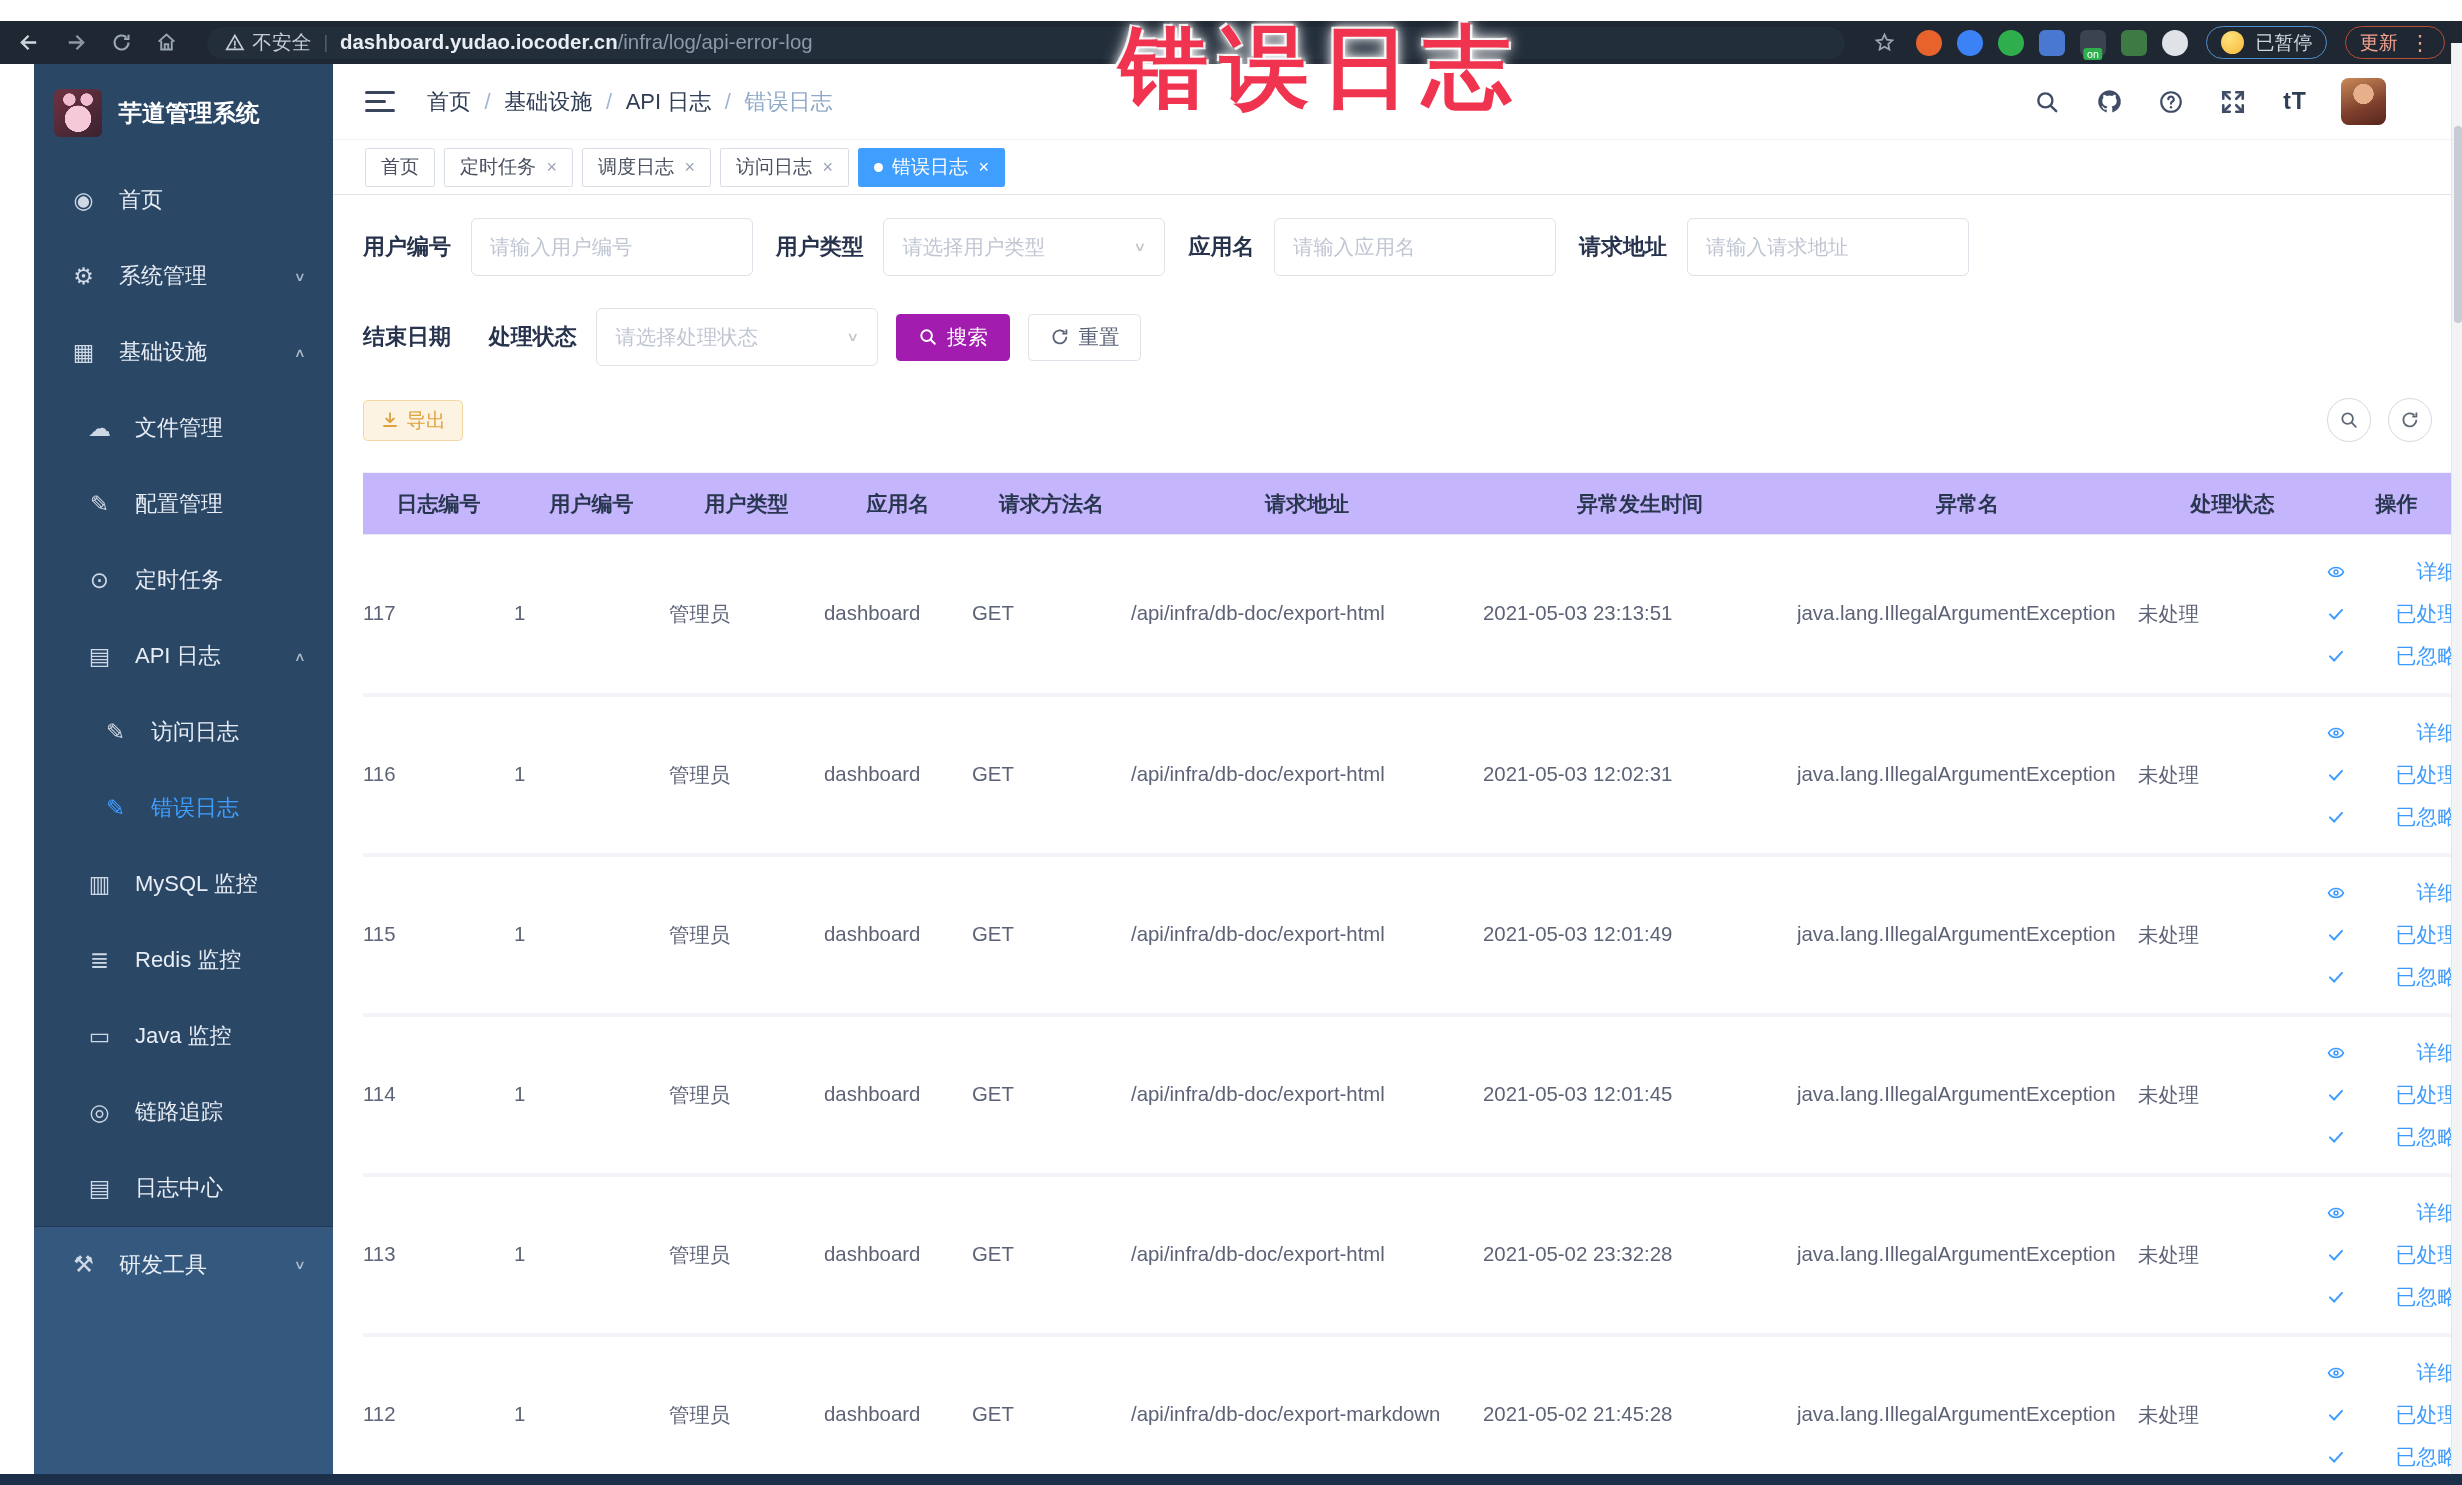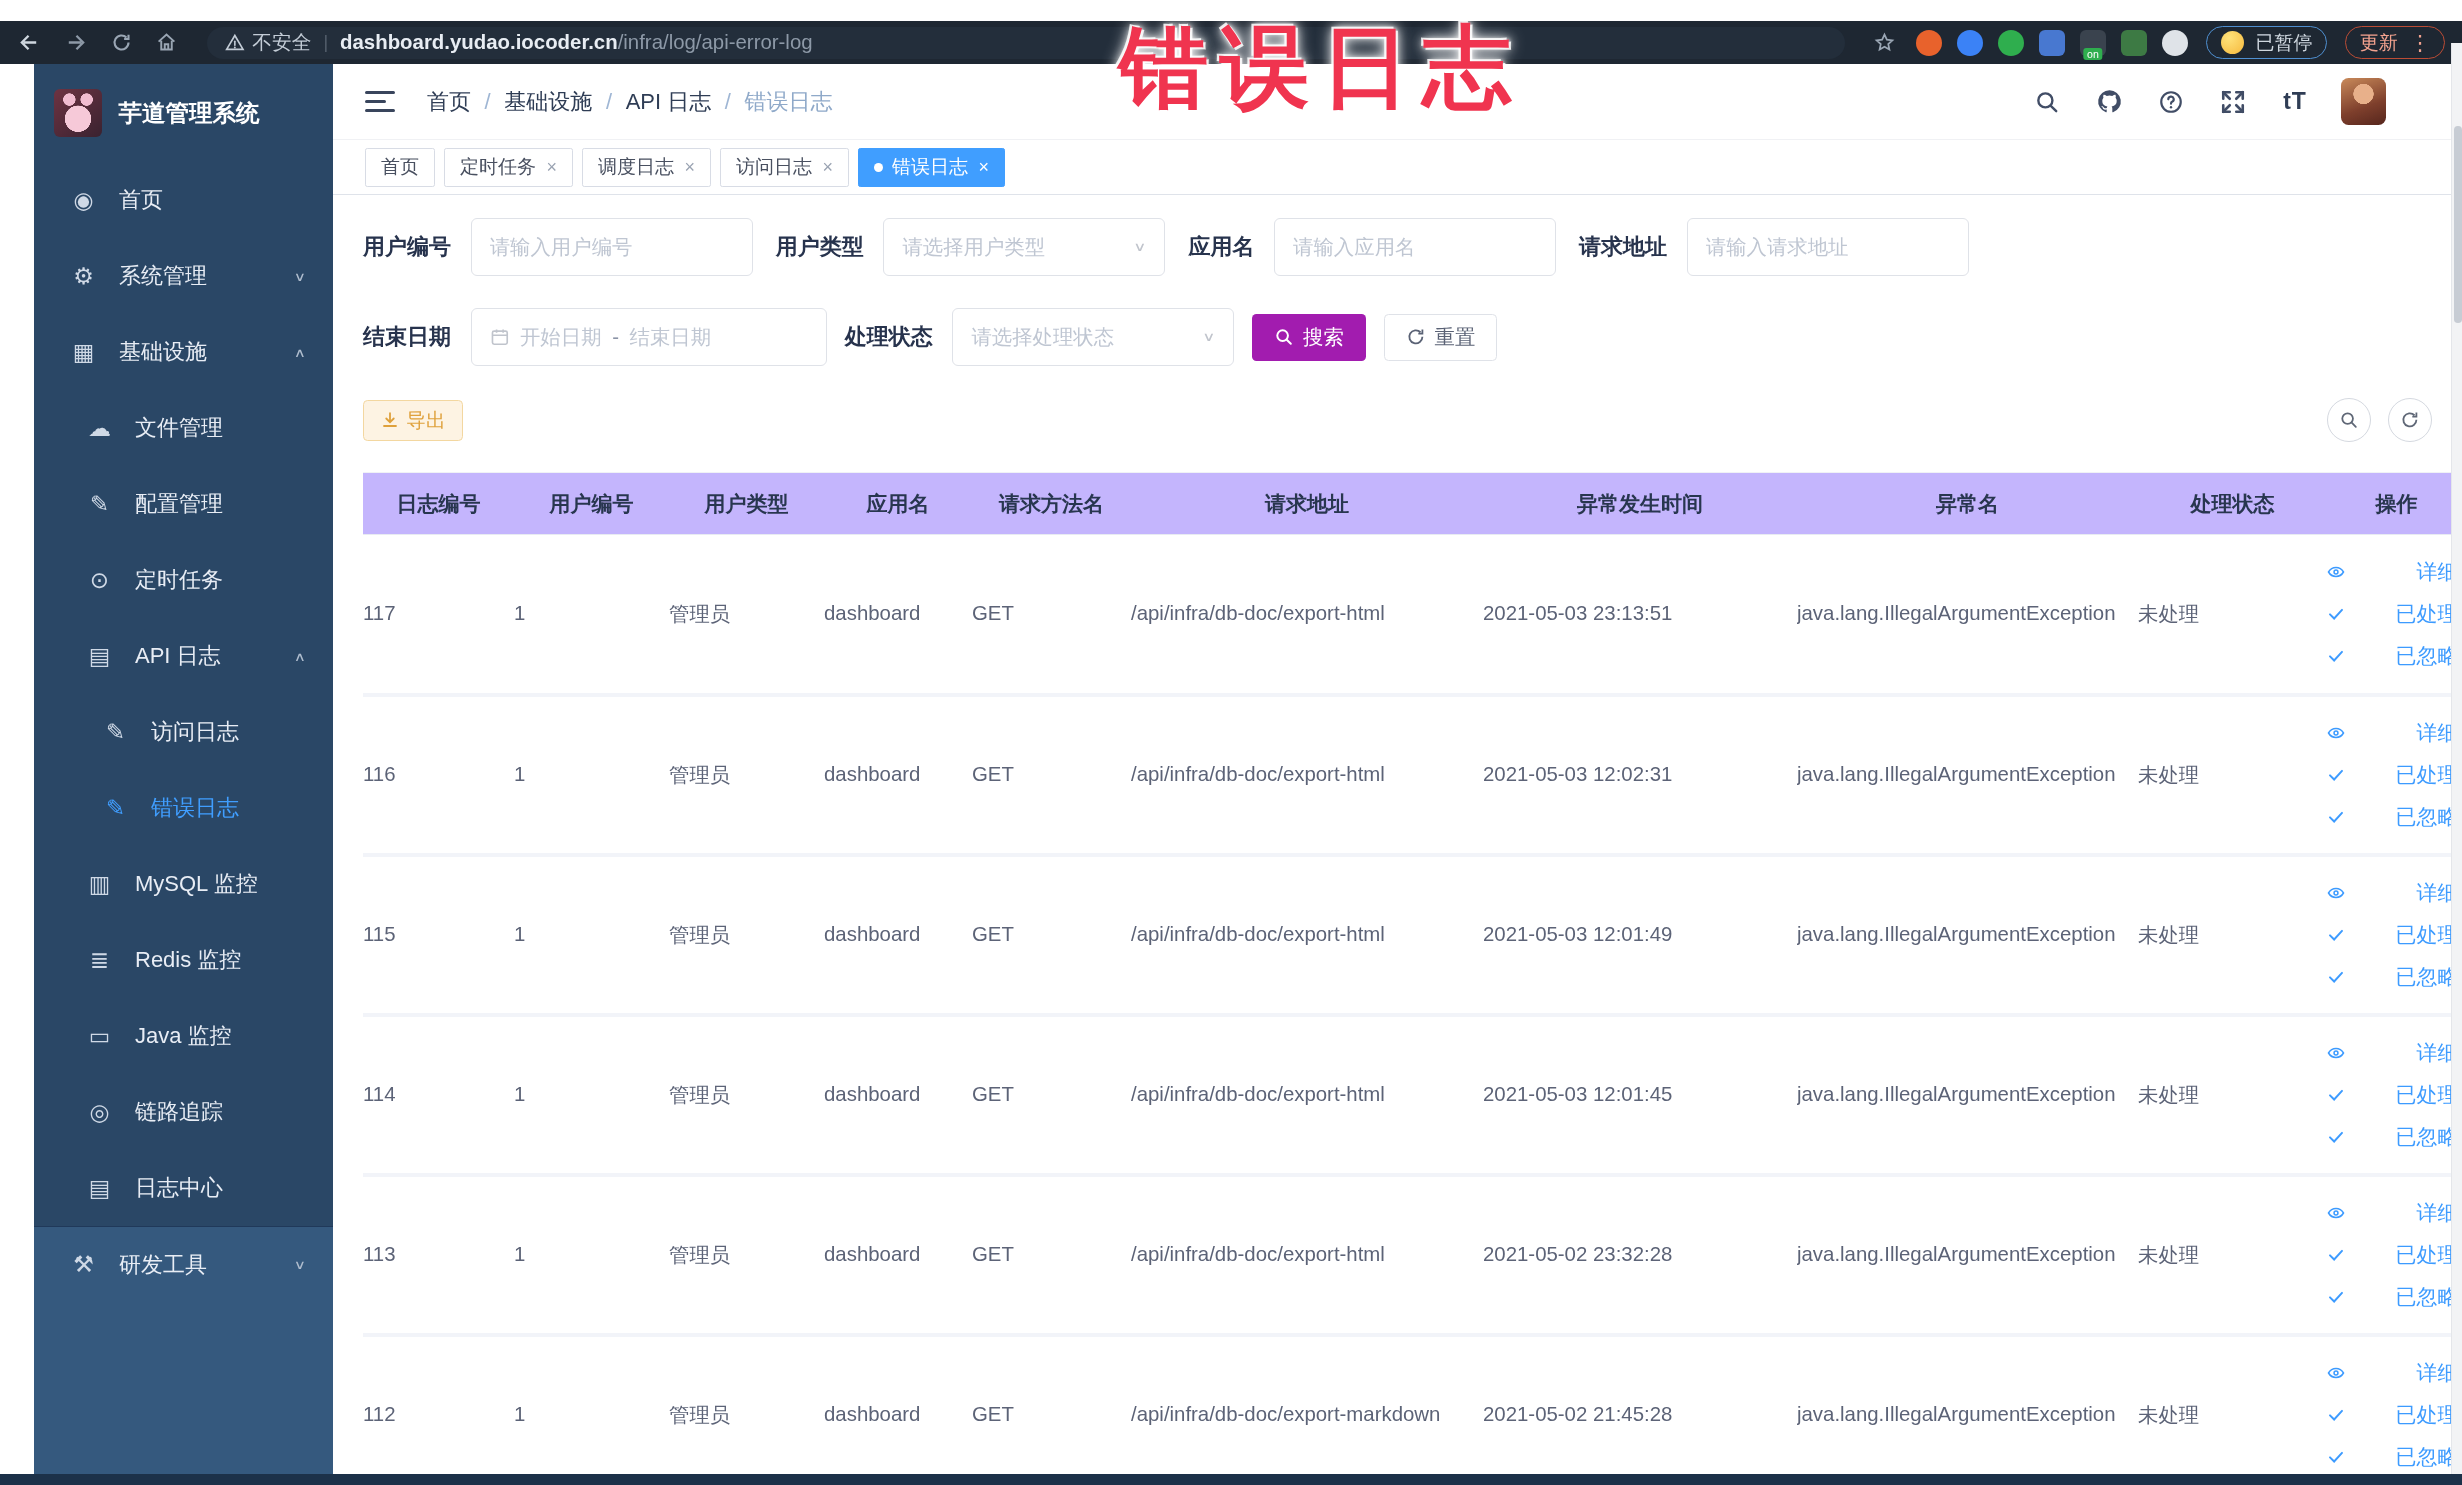--- a/index.html
+++ b/index.html
@@ -423,31 +423,20 @@
             <span class="f-label">请求地址</span>
             <span class="f-input w-norm">
                 <input placeholder="请输入请求地址" style="">
               </span>
           </div>
         </div>
 
         <div class="f-row">
           <div class="f-field" style="margin-right:18px;">
             <span class="f-label">结束日期</span>
-            <span class="f-input date-range w-date">
-              <span class="cal">
-                <svg width="19.7" height="19.7" viewBox="0 0 24 24" fill="none" stroke="#c0c4cc" stroke-width="2">
-                    <rect x="3" y="5" width="18" height="16" rx="2"></rect>
-                    <path d="M3 10h18M8 3v4M16 3v4"></path>
-                  </svg>
-              </span>
-              <span class="dph">开始日期</span>
-              <span class="dsep">-</span>
-              <span class="dph">结束日期</span>
-            </span>
           </div>
           <div class="f-field" style="margin-right:18px;">
             <span class="f-label">处理状态</span>
             <span class="f-input f-select w-norm">
               <span class="ph">请选择处理状态</span>
               <span class="chev">∨</span>
             </span>
           </div>
           <button class="btn btn-primary">
             <svg width="19.7" height="19.7" viewBox="0 0 24 24" fill="none" stroke="#fff" stroke-width="2.4">

